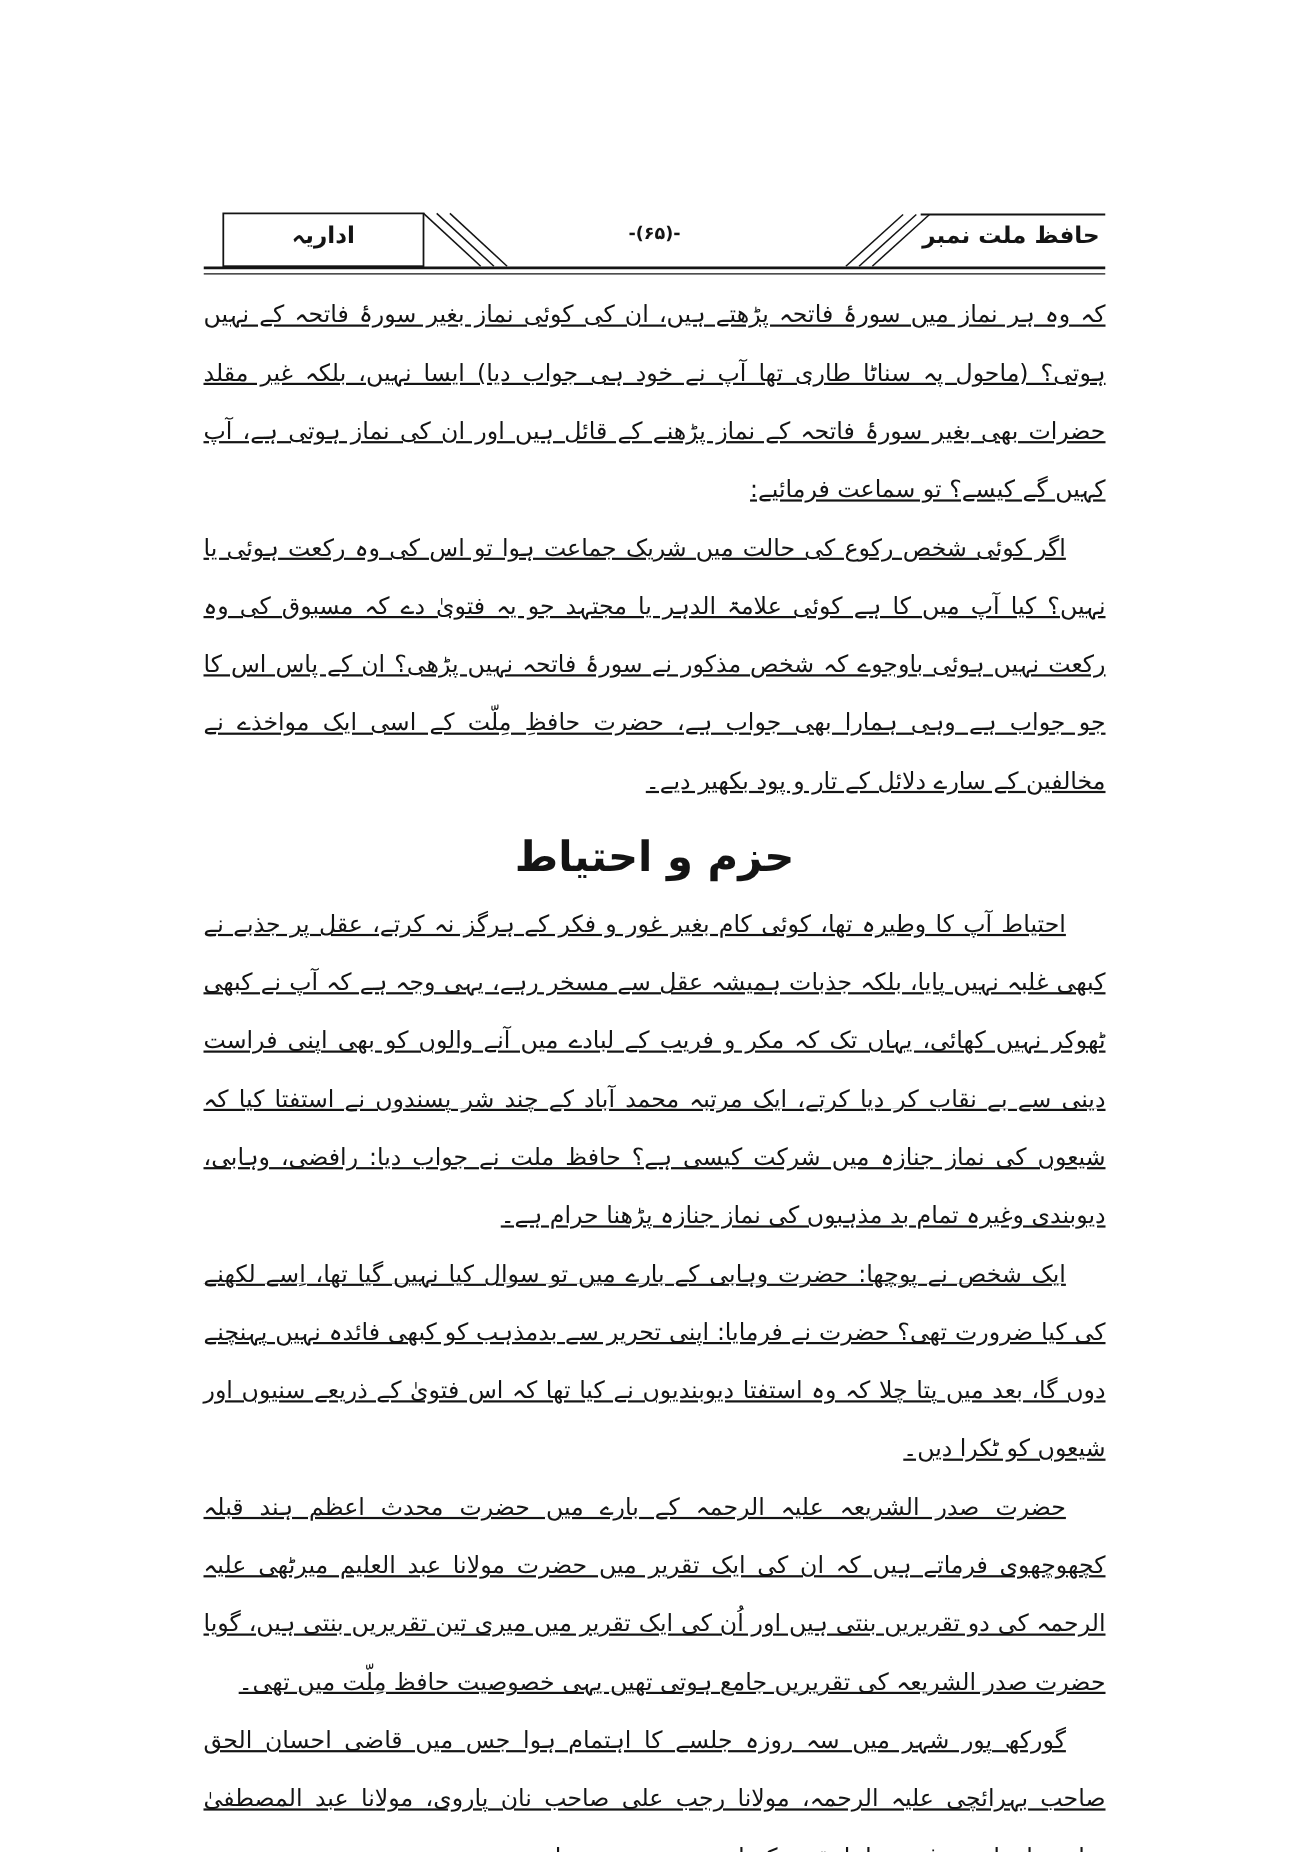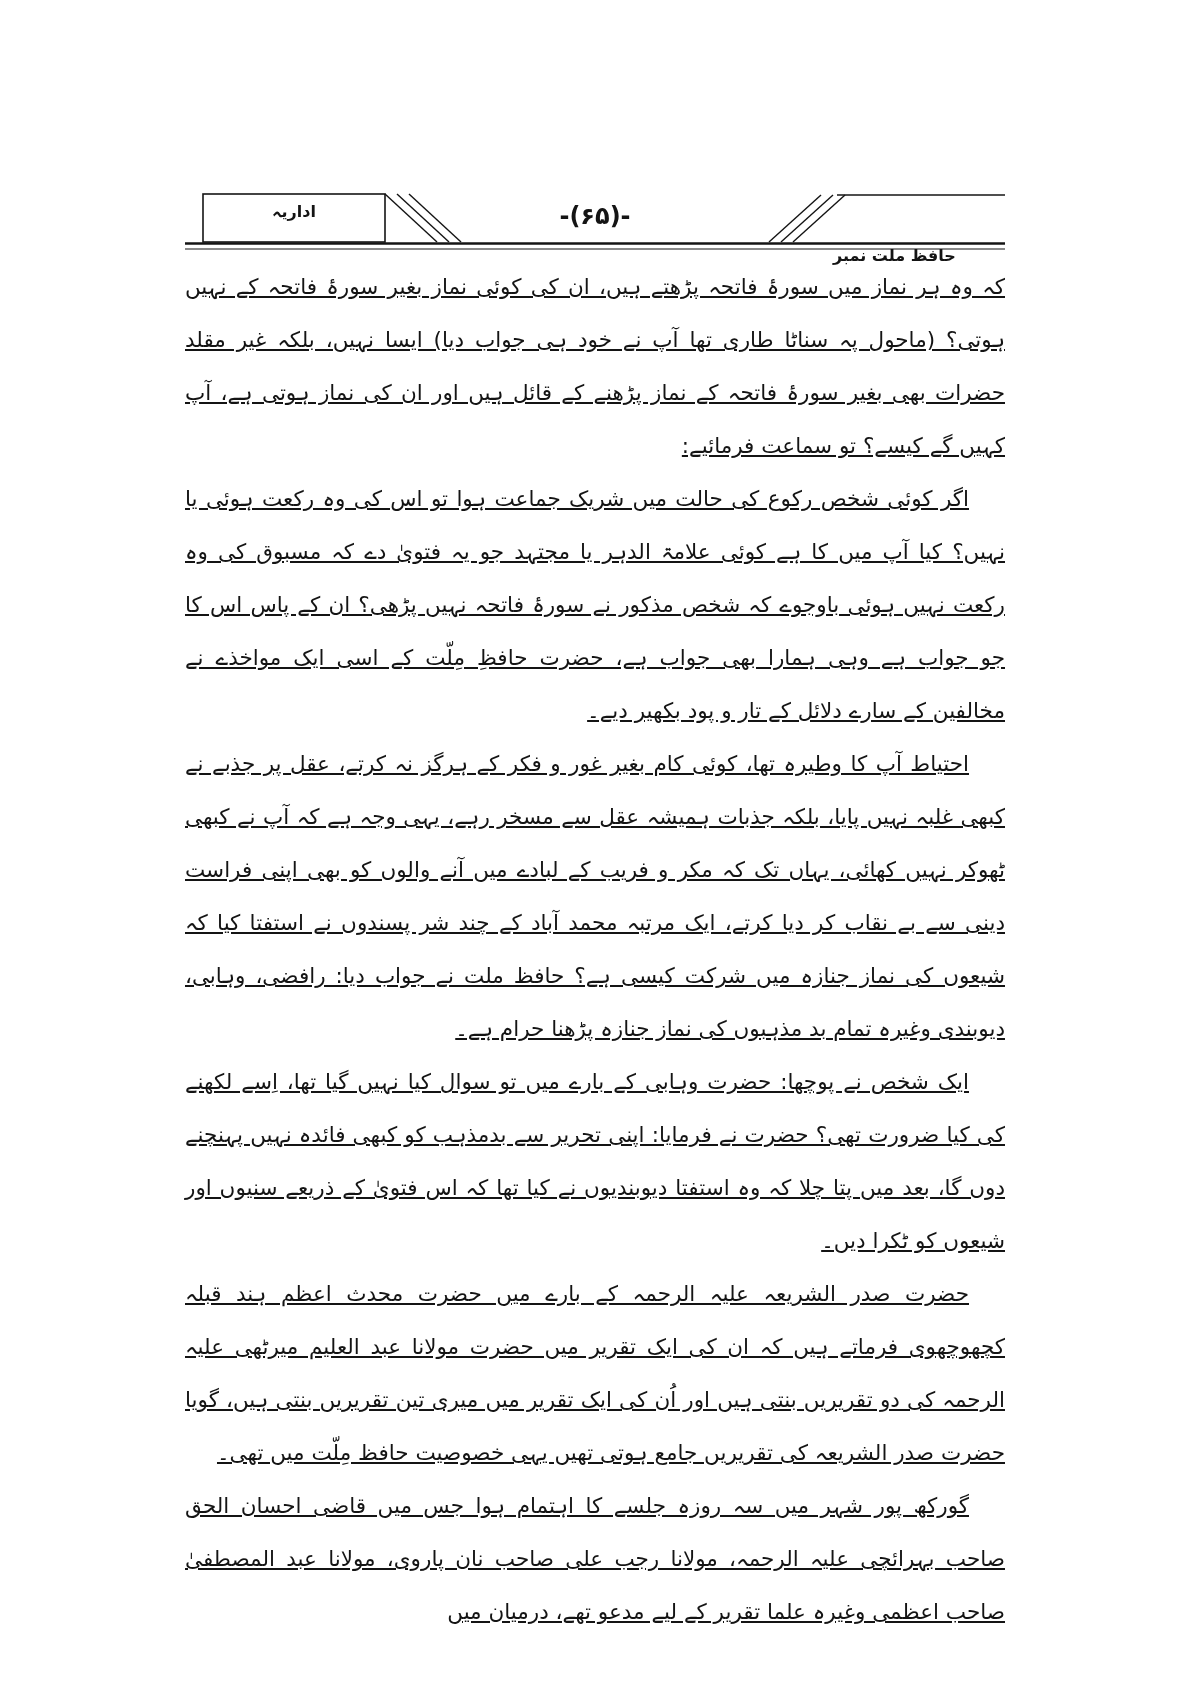--- a/index.html
+++ b/index.html
@@ -27,34 +27,34 @@
   
   .header {
     position: relative;
     width: 820px;
     height: 64px;
   }
   .header svg { position: absolute; inset: 0; }
   .hdr-text {
     position: absolute;
     font-weight: bold;
-    font-size: 16px;
+    font-size: 21px;
     line-height: 1.2;
     white-space: nowrap;
   }
   .hdr-journal {
     top: 14px; right: 0;
-    width: 172px; text-align: left; margin-top: 44px;
+    width: 172px; text-align: center;
   }
   .hdr-pagenum {
     top: 14px; left: 50%;
     transform: translateX(-50%);
     direction: ltr;
     letter-spacing: 1px;
-    font-size: 24px;
+    font-size: 16px;
     text-align: center;
   }
   .hdr-section {
     top: 14px; left: 20px;
     width: 178px; text-align: center;
   }
   
   .body-text {
     margin-top: 8px;
     font-size: 21.5px;
@@ -103,20 +103,21 @@
       <div class="hdr-text hdr-journal">حافظ ملت نمبر</div>
       <div class="hdr-text hdr-pagenum">-(۶۵)-</div>
       <div class="hdr-text hdr-section">اداریہ</div>
     </div>
 
     <div class="body-text">
 
       <p>کہ وہ ہر نماز میں سورۂ فاتحہ پڑھتے ہیں، ان کی کوئی نماز بغیر سورۂ فاتحہ کے نہیں ہوتی؟ (ماحول پہ سناٹا طاری تھا آپ نے خود ہی جواب دیا) ایسا نہیں، بلکہ غیر مقلد حضرات بھی بغیر سورۂ فاتحہ کے نماز پڑھنے کے قائل ہیں اور ان کی نماز ہوتی ہے، آپ کہیں گے کیسے؟ تو سماعت فرمائیے:</p>
       <p class="indent">اگر کوئی شخص رکوع کی حالت میں شریک جماعت ہوا تو اس کی وہ رکعت ہوئی یا نہیں؟ کیا آپ میں کا ہے کوئی علامۃ الدہر یا مجتہد جو یہ فتویٰ دے کہ مسبوق کی وہ رکعت نہیں ہوئی باوجوے کہ شخص مذکور نے سورۂ فاتحہ نہیں پڑھی؟ ان کے پاس اس کا جو جواب ہے وہی ہمارا بھی جواب ہے، حضرت حافظِ مِلّت کے اسی ایک مواخذے نے مخالفین کے سارے دلائل کے تار و پود بکھیر دیے۔</p>
 
+      <div class="section-heading">حزم و احتیاط</div>
       <p class="indent">احتیاط آپ کا وطیرہ تھا، کوئی کام بغیر غور و فکر کے ہرگز نہ کرتے، عقل پر جذبے نے کبھی غلبہ نہیں پایا، بلکہ جذبات ہمیشہ عقل سے مسخر رہے، یہی وجہ ہے کہ آپ نے کبھی ٹھوکر نہیں کھائی، یہاں تک کہ مکر و فریب کے لبادے میں آنے والوں کو بھی اپنی فراست دینی سے بے نقاب کر دیا کرتے، ایک مرتبہ محمد آباد کے چند شر پسندوں نے استفتا کیا کہ شیعوں کی نماز جنازہ میں شرکت کیسی ہے؟ حافظ ملت نے جواب دیا: رافضی، وہابی، دیوبندی وغیرہ تمام بد مذہبوں کی نماز جنازہ پڑھنا حرام ہے۔</p>
       <p class="indent">ایک شخص نے پوچھا: حضرت وہابی کے بارے میں تو سوال کیا نہیں گیا تھا، اِسے لکھنے کی کیا ضرورت تھی؟ حضرت نے فرمایا: اپنی تحریر سے بدمذہب کو کبھی فائدہ نہیں پہنچنے دوں گا، بعد میں پتا چلا کہ وہ استفتا دیوبندیوں نے کیا تھا کہ اس فتویٰ کے ذریعے سنیوں اور شیعوں کو ٹکرا دیں۔</p>
 
       <p class="indent">حضرت صدر الشریعہ علیہ الرحمہ کے بارے میں حضرت محدث اعظم ہند قبلہ کچھوچھوی فرماتے ہیں کہ ان کی ایک تقریر میں حضرت مولانا عبد العلیم میرٹھی علیہ الرحمہ کی دو تقریریں بنتی ہیں اور اُن کی ایک تقریر میں میری تین تقریریں بنتی ہیں، گویا حضرت صدر الشریعہ کی تقریریں جامع ہوتی تھیں یہی خصوصیت حافظ مِلّت میں تھی۔</p>
       <p class="indent">گورکھ پور شہر میں سہ روزہ جلسے کا اہتمام ہوا جس میں قاضی احسان الحق صاحب بہرائچی علیہ الرحمہ، مولانا رجب علی صاحب نان پاروی، مولانا عبد المصطفیٰ صاحب اعظمی وغیرہ علما تقریر کے لیے مدعو تھے، درمیان میں</p>
 
     </div>
   </div>
 </div>
 

